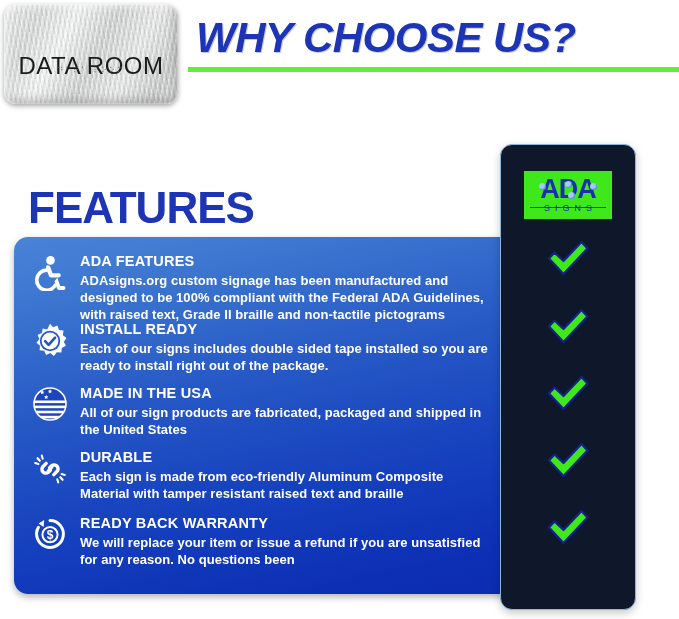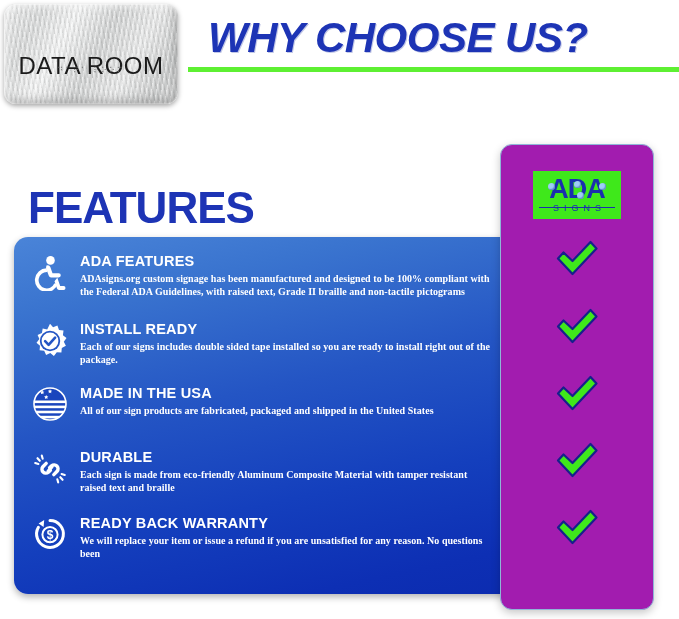--- a/index.html
+++ b/index.html
@@ -32,21 +32,21 @@
     font-size:24px; letter-spacing:.5px; color:#1b1b1b;
     font-family:"Liberation Sans", sans-serif;
   }
   .braille-row{
     position:absolute; left:0; right:0; top:62px; text-align:center;
     font-size:8px; letter-spacing:2px; color:rgba(110,110,110,.75);
     font-family:"DejaVu Sans", sans-serif;
   }
 
   .headline{
-    position:absolute; left:208px; top:14px;
+    position:absolute; left:196px; top:14px;
     font-size:42px; font-weight:bold; font-style:italic;
     color:#1d34b5; letter-spacing:-0.5px;
     font-family:"Liberation Sans", sans-serif;
     text-shadow: 1px 1px 0 rgba(120,130,200,.45);
     white-space:nowrap;
   }
   .headline-rule{
     position:absolute; left:188px; top:67px; width:491px; height:5px;
     background:#5ef032;
   }
@@ -68,29 +68,29 @@
   }
   .rows{ position:absolute; left:0; top:0; right:0; bottom:0; }
   .frow{ position:absolute; left:10px; width:470px; display:flex; align-items:flex-start; }
   .ficon{ width:52px; flex:0 0 52px; display:flex; justify-content:center; padding-top:2px; }
   .ftext{ flex:1; padding-left:4px; }
   .fh{
     color:#ffffff; font-size:14.5px; font-weight:bold; letter-spacing:.2px;
     font-family:"Liberation Sans", sans-serif; line-height:1.15;
   }
   .fp{
-    color:#ffffff; font-size:10px; font-weight:bold; line-height:1.32;
-    margin-top:2px; font-family:Liberation Serif, serif;
+    color:#ffffff; font-size:13px; font-weight:bold; line-height:1.32;
+    margin-top:2px; font-family:Liberation Sans, sans-serif;
     letter-spacing:.05px;
   }
 
   
   .white-card{
-    position:absolute; left:500px; top:144px; width:154px; height:466px;
-    background:#a21caf; border:1.5px solid #8fb6d8; border-radius:12px;
+    position:absolute; left:500px; top:144px; width:136px; height:466px;
+    background:#0f172a; border:1.5px solid #8fb6d8; border-radius:12px;
     box-shadow: 0 3px 8px rgba(0,0,0,.22);
   }
   .logo-box{
     position:absolute; left:50%; transform:translateX(-50%); top:26px;
     width:88px; height:48px; background:#3fe81b;
     display:flex; flex-direction:column; align-items:center; justify-content:center;
     overflow:hidden;
   }
   .logo-ada{
     font-size:27px; font-weight:bold; color:#1a2fae; letter-spacing:-1px;

